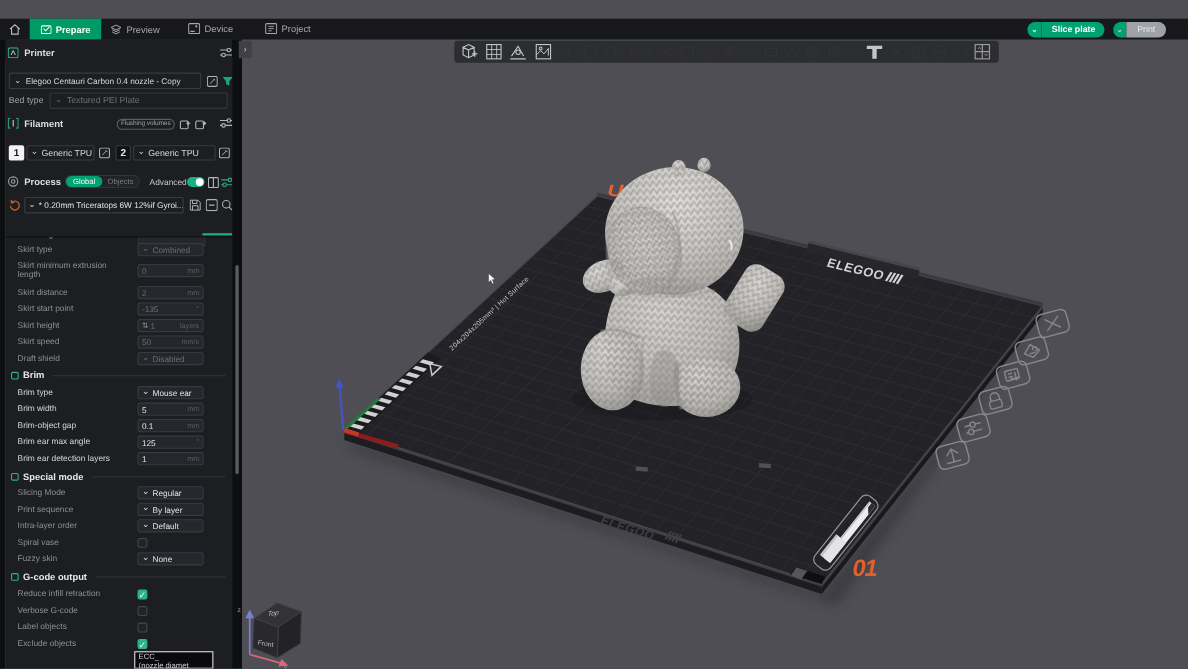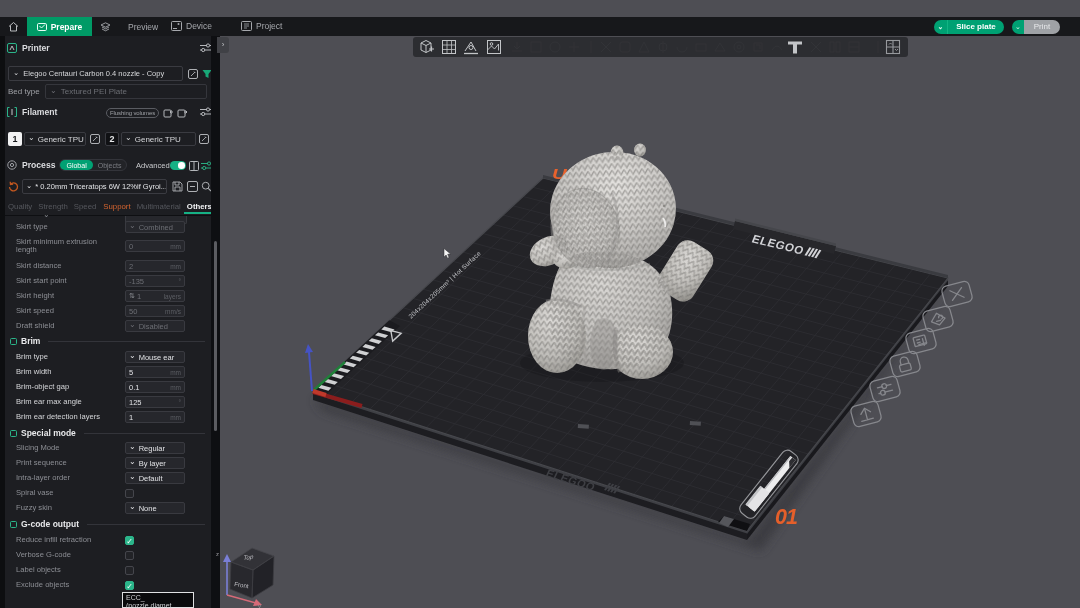--- a/index.html
+++ b/index.html
@@ -78,21 +78,21 @@
   <svg class="ic" style="position:absolute;left:8px;top:4px" width="11" height="11" viewBox="0 0 11 11">
         <path d="M1,5.5 L5.5,1.5 L10,5.5 M2.5,4.6 V10 h6 V4.6" fill="none" stroke="#b9bbbe" stroke-width="1"></path>
       </svg>
   <div style="position:absolute;left:27px;top:0;width:65px;height:19px;background:#009a66;border-radius:0 0 0 0;display:flex;align-items:center;justify-content:center;gap:4px;color:#fff;">
     <svg class="ic" width="10" height="10" viewBox="0 0 10 10">
           <rect x="0.5" y="1.5" width="9" height="7" rx="1.2" fill="none" stroke="#eafff6"></rect>
           <path d="M2.5,4 l2,2 3.5,-3.5" fill="none" stroke="#eafff6" stroke-width="1"></path>
         </svg>
     <span style="font-size:8.5px;font-weight:bold;">Prepare</span>
   </div>
-  <div style="position:absolute;left:100px;top:4px;display:flex;align-items:center;gap:17px;color:#a6a8ad;">
+  <div style="position:absolute;left:100px;top:4px;display:flex;align-items:center;gap:4px;color:#a6a8ad;">
     <svg class="ic" width="11" height="11" viewBox="0 0 11 11">
           <path d="M1,4 L5.5,1.8 L10,4 L5.5,6.2 Z M2,6 L5.5,7.8 L9,6 M2,8 L5.5,9.8 L9,8" fill="none" stroke="#a6a8ad" stroke-width="0.9"></path>
         </svg>
     <span style="font-size:8.5px;">Preview</span>
   </div>
   <div style="position:absolute;left:171px;top:4px;display:flex;align-items:center;gap:4px;color:#a6a8ad;">
     <svg class="ic" width="11" height="10" viewBox="0 0 11 10">
           <rect x="0.5" y="0.5" width="10" height="9" rx="1" fill="none" stroke="#a6a8ad"></rect>
           <circle cx="7.5" cy="3" r="1" fill="#a6a8ad"></circle>
           <path d="M2,7.5 h4" stroke="#a6a8ad"></path>
@@ -209,28 +209,20 @@
       </svg>
   <svg class="ic" style="position:absolute;left:182px;top:145px" width="11" height="11" viewBox="0 0 11 11">
         <rect x="0.5" y="0.5" width="10" height="10" rx="1.5" fill="none" stroke="#aeb0b4"></rect>
         <path d="M3,5.5 h5" stroke="#aeb0b4"></path>
       </svg>
   <svg class="ic" style="position:absolute;left:196px;top:145px" width="11" height="11" viewBox="0 0 11 11">
         <circle cx="4.7" cy="4.7" r="3.4" fill="none" stroke="#aeb0b4"></circle>
         <path d="M7.3,7.3 L10,10" stroke="#aeb0b4" stroke-width="1.1"></path>
       </svg>
 
-  <div style="position:absolute;left:0;top:163px;width:206px;height:14px;font-size:7.8px;color:#55575d;display:flex;align-items:center;">
-    <span style="margin-left:3px;">Quality</span>
-        <span style="margin-left:6px;">Strength</span>
-        <span style="margin-left:6px;">Speed</span>
-        <span style="margin-left:7px;color:#d4642f;">Support</span>
-        <span style="margin-left:6px;">Multimaterial</span>
-        <span style="margin-left:6px;color:#f2f3f5;font-weight:bold;">Others</span>
-  </div>
   <div style="position:absolute;left:179px;top:176px;width:28px;height:2px;background:#16b185;"></div>
   <div style="position:absolute;left:0;top:179px;width:206px;height:1px;background:#0e0f12;"></div>
 
   <div style="position:absolute;left:38px;top:174px;font-size:8px;color:#86888e;">⌄</div>
   <div style="position:absolute;left:120px;top:180px;width:62px;height:8px;border:1px solid #393a40;border-top:none;border-radius:0 0 2px 2px;background:#26272c;"></div>
 
   <div class="prow" style="top:183.5px">
         <div class="lab">Skirt type</div>
         <div class="ctl ddim" style="width:60px">
           <span class="ch">⌄</span>

